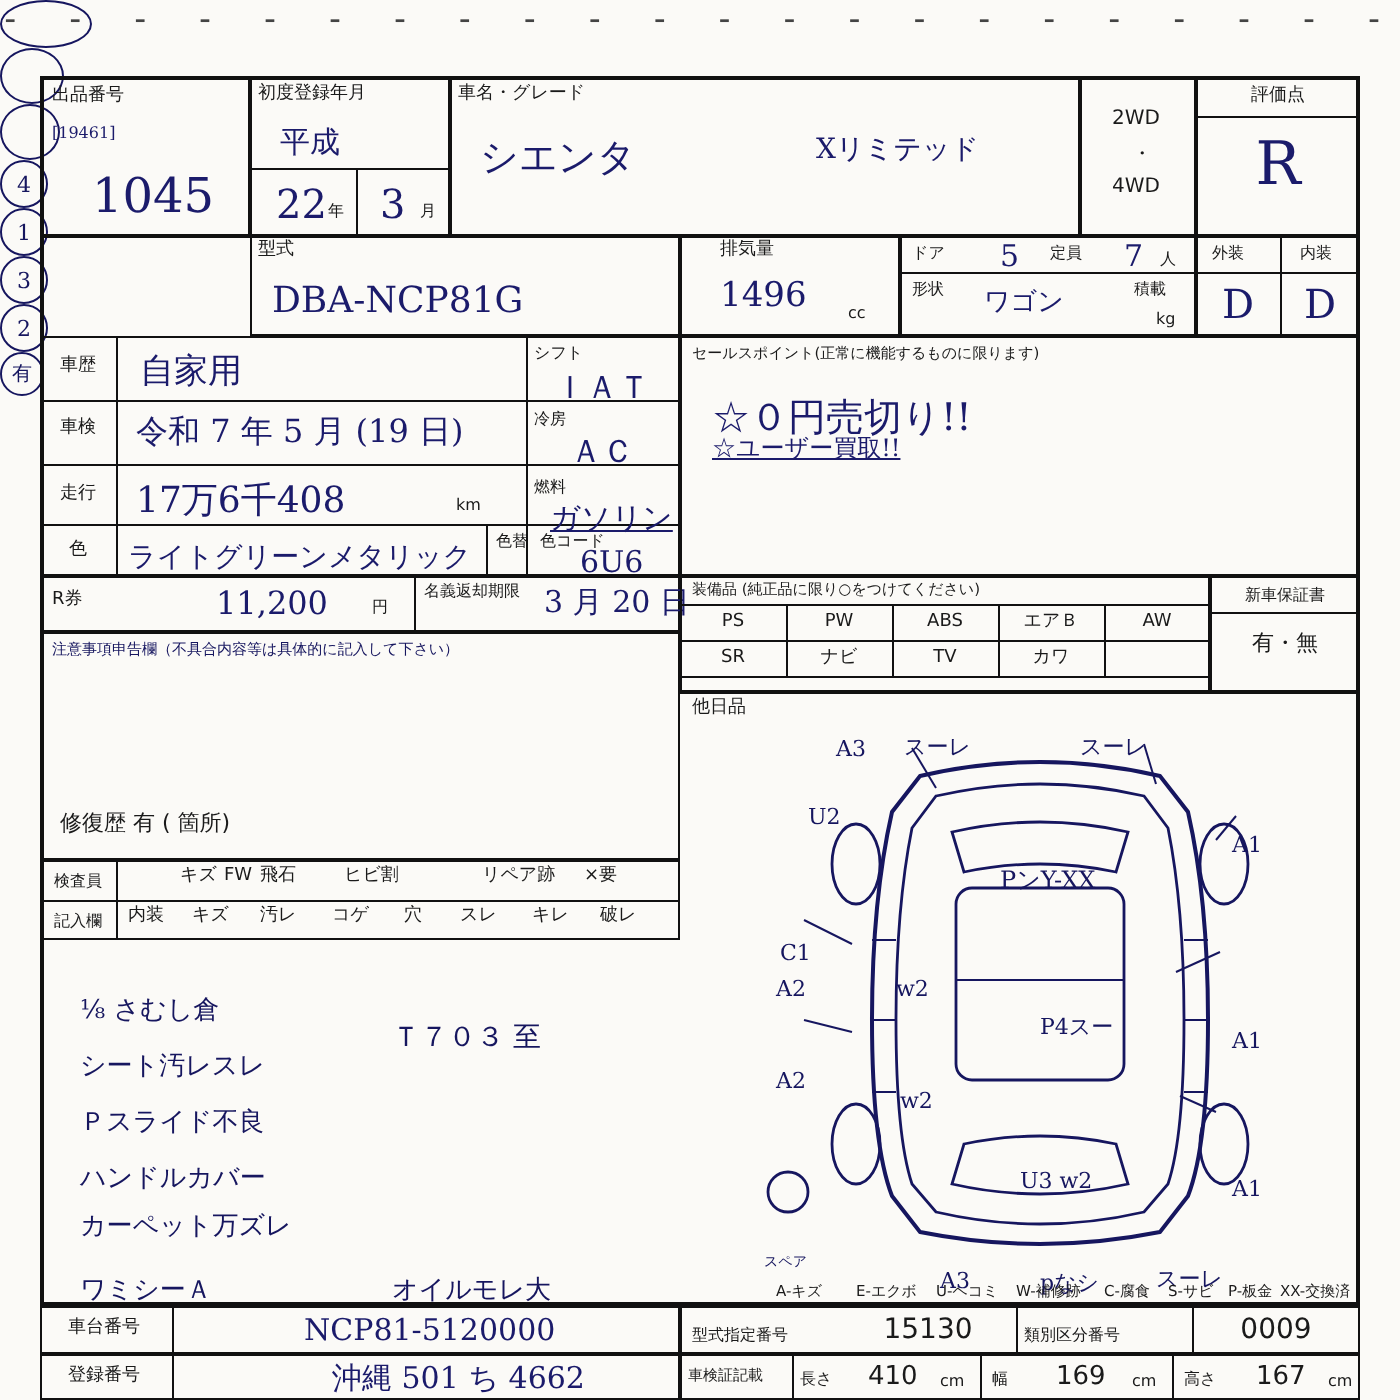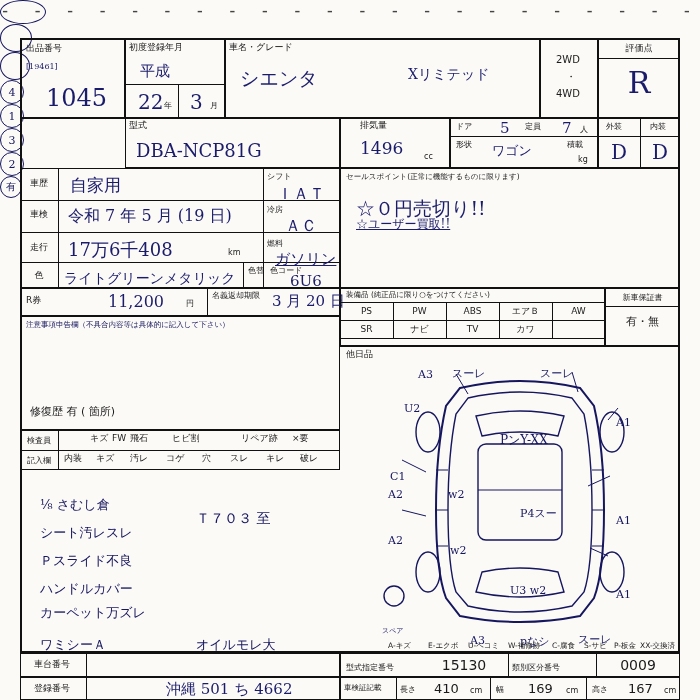--- a/index.html
+++ b/index.html
@@ -289,20 +289,21 @@
   <div class="circle note" style="left:610px;top:562px;width:22px;height:22px;font-size:11px;">2</div>
 
   <div class="circle note" style="left:386px;top:604px;width:20px;height:20px;font-size:10px;">有</div>
   <div class="abs sm note" style="left:382px;top:626px;font-size:7px;">スペア</div>
 
   <div class="hline" style="left:20px;top:653px;width:660px;"></div>
 
   <div class="bx" style="left:20px;top:653px;width:320px;height:24px;"></div>
   <div class="abs lbl ctr" style="left:22px;top:656px;width:60px;height:18px;">車台番号</div>
   <div class="vline" style="left:86px;top:653px;height:47px;"></div>
+  <div class="abs hand" style="left:152px;top:656px;font-size:15px;">NCP81-5120000</div>
 
   <div class="bx" style="left:20px;top:677px;width:320px;height:23px;"></div>
   <div class="abs lbl ctr" style="left:22px;top:680px;width:60px;height:18px;">登録番号</div>
   <div class="abs hand" style="left:166px;top:680px;font-size:15px;">沖縄 501 ち 4662</div>
 
   <div class="abs sm" style="left:388px;top:641px;font-size:7.5px;">A-キズ</div>
   <div class="abs sm" style="left:428px;top:641px;font-size:7.5px;">E-エクボ</div>
   <div class="abs sm" style="left:468px;top:641px;font-size:7.5px;">U-ヘコミ</div>
   <div class="abs sm" style="left:508px;top:641px;font-size:7.5px;">W-補修跡</div>
   <div class="abs sm" style="left:552px;top:641px;font-size:7.5px;">C-腐食</div>

